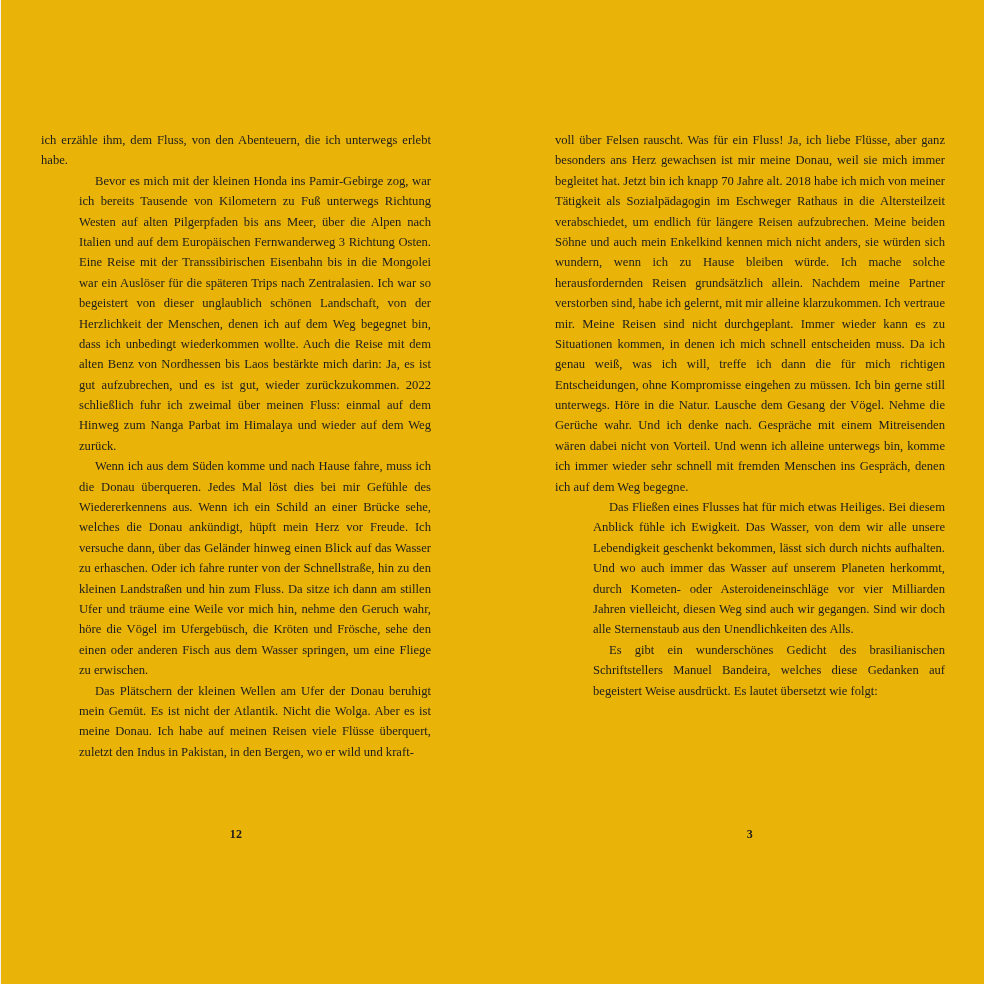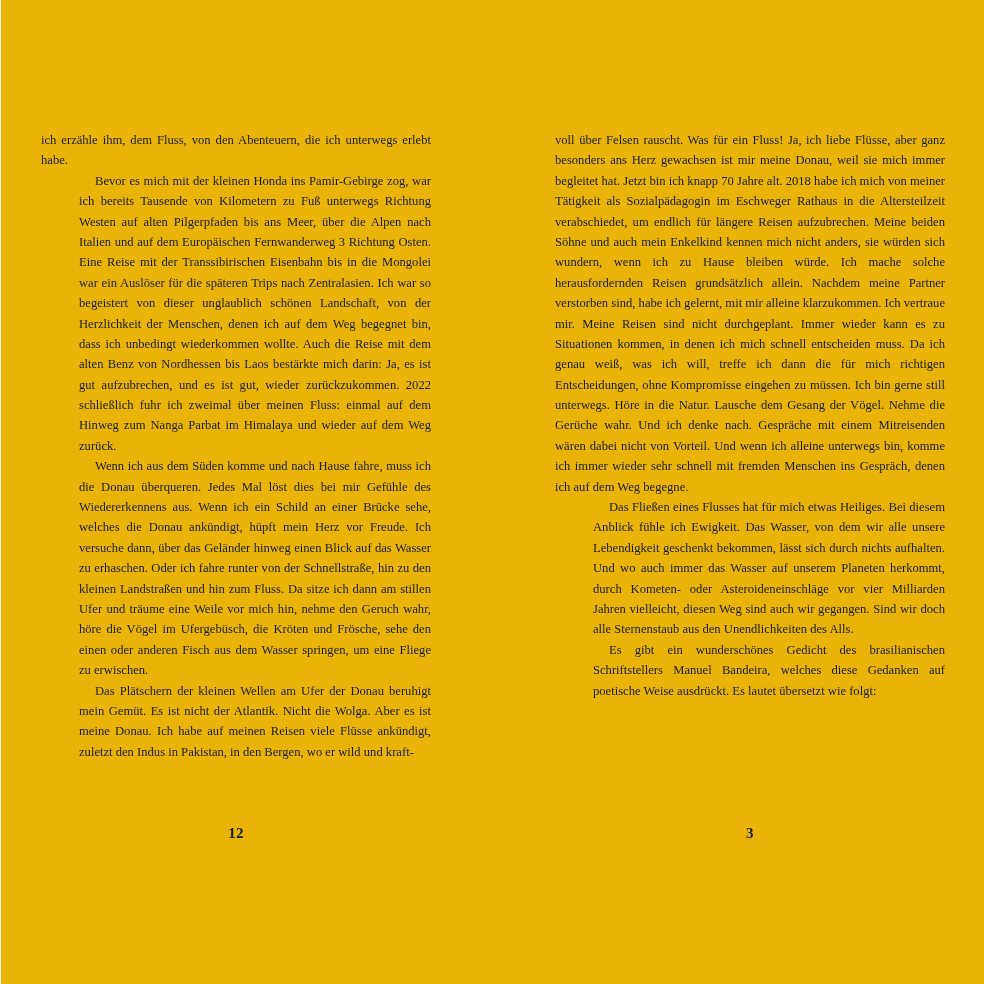--- a/index.html
+++ b/index.html
@@ -51,45 +51,45 @@
   }
   .para + .para {
     margin-top: 0;
     margin-left: 38px;
   }
   .folio {
     position: absolute;
     bottom: 18px;
     width: 100%;
     text-align: center;
-    font-size: 15px;
+    font-size: 12px;
     font-weight: bold;
     letter-spacing: 0.3px;
     color: #1d1d1d;
   }
   .page-left .folio { left: 0; }
   .page-right .folio { left: 0; }
 </style>
 </head>
 <body>
 
 <div class="book-spread">
 
   <div class="page page-left">
     <div class="text-column">
       <p class="para">ich erzähle ihm, dem Fluss, von den Abenteuern, die ich unterwegs erlebt habe.</p>
       <p class="para indented">Bevor es mich mit der kleinen Honda ins Pamir-Gebirge zog, war ich bereits Tausende von Kilometern zu Fuß unterwegs Richtung Westen auf alten Pilgerpfaden bis ans Meer, über die Alpen nach Italien und auf dem Europäischen Fernwanderweg 3 Richtung Osten. Eine Reise mit der Transsibirischen Eisenbahn bis in die Mongolei war ein Auslöser für die späteren Trips nach Zentralasien. Ich war so begeistert von dieser unglaublich schönen Landschaft, von der Herzlichkeit der Menschen, denen ich auf dem Weg begegnet bin, dass ich unbedingt wiederkommen wollte. Auch die Reise mit dem alten Benz von Nordhessen bis Laos bestärkte mich darin: Ja, es ist gut aufzubrechen, und es ist gut, wieder zurückzukommen. 2022 schließlich fuhr ich zweimal über meinen Fluss: einmal auf dem Hinweg zum Nanga Parbat im Himalaya und wieder auf dem Weg zurück.</p>
       <p class="para indented">Wenn ich aus dem Süden komme und nach Hause fahre, muss ich die Donau überqueren. Jedes Mal löst dies bei mir Gefühle des Wiedererkennens aus. Wenn ich ein Schild an einer Brücke sehe, welches die Donau ankündigt, hüpft mein Herz vor Freude. Ich versuche dann, über das Geländer hinweg einen Blick auf das Wasser zu erhaschen. Oder ich fahre runter von der Schnellstraße, hin zu den kleinen Landstraßen und hin zum Fluss. Da sitze ich dann am stillen Ufer und träume eine Weile vor mich hin, nehme den Geruch wahr, höre die Vögel im Ufergebüsch, die Kröten und Frösche, sehe den einen oder anderen Fisch aus dem Wasser springen, um eine Fliege zu erwischen.</p>
-      <p class="para indented">Das Plätschern der kleinen Wellen am Ufer der Donau beruhigt mein Gemüt. Es ist nicht der Atlantik. Nicht die Wolga. Aber es ist meine Donau. Ich habe auf meinen Reisen viele Flüsse ankündigt, zuletzt den Indus in Pakistan, in den Bergen, wo er wild und kraft-</p>
+      <p class="para indented">Das Plätschern der kleinen Wellen am Ufer der Donau beruhigt mein Gemüt. Es ist nicht der Atlantik. Nicht die Wolga. Aber es ist meine Donau. Ich habe auf meinen Reisen viele Flüsse überquert, zuletzt den Indus in Pakistan, in den Bergen, wo er wild und kraft-</p>
     </div>
     <div class="folio">12</div>
   </div>
 
   <div class="page page-right">
     <div class="text-column">
       <p class="para">voll über Felsen rauscht. Was für ein Fluss! Ja, ich liebe Flüsse, aber ganz besonders ans Herz gewachsen ist mir meine Donau, weil sie mich immer begleitet hat. Jetzt bin ich knapp 70 Jahre alt. 2018 habe ich mich von meiner Tätigkeit als Sozialpädagogin im Eschweger Rathaus in die Altersteilzeit verabschiedet, um endlich für längere Reisen aufzubrechen. Meine beiden Söhne und auch mein Enkelkind kennen mich nicht anders, sie würden sich wundern, wenn ich zu Hause bleiben würde. Ich mache solche herausfordernden Reisen grundsätzlich allein. Nachdem meine Partner verstorben sind, habe ich gelernt, mit mir alleine klarzukommen. Ich vertraue mir. Meine Reisen sind nicht durchgeplant. Immer wieder kann es zu Situationen kommen, in denen ich mich schnell entscheiden muss. Da ich genau weiß, was ich will, treffe ich dann die für mich richtigen Entscheidungen, ohne Kompromisse eingehen zu müssen. Ich bin gerne still unterwegs. Höre in die Natur. Lausche dem Gesang der Vögel. Nehme die Gerüche wahr. Und ich denke nach. Gespräche mit einem Mitreisenden wären dabei nicht von Vorteil. Und wenn ich alleine unterwegs bin, komme ich immer wieder sehr schnell mit fremden Menschen ins Gespräch, denen ich auf dem Weg begegne.</p>
       <p class="para indented">Das Fließen eines Flusses hat für mich etwas Heiliges. Bei diesem Anblick fühle ich Ewigkeit. Das Wasser, von dem wir alle unsere Lebendigkeit geschenkt bekommen, lässt sich durch nichts aufhalten. Und wo auch immer das Wasser auf unserem Planeten herkommt, durch Kometen- oder Asteroideneinschläge vor vier Milliarden Jahren vielleicht, diesen Weg sind auch wir gegangen. Sind wir doch alle Sternenstaub aus den Unendlichkeiten des Alls.</p>
-      <p class="para indented">Es gibt ein wunderschönes Gedicht des brasilianischen Schriftstellers Manuel Bandeira, welches diese Gedanken auf poetische Weise ausdrückt. Es lautet übersetzt wie folgt:</p>
+      <p class="para indented">Es gibt ein wunderschönes Gedicht des brasilianischen Schriftstellers Manuel Bandeira, welches diese Gedanken auf begeistert Weise ausdrückt. Es lautet übersetzt wie folgt:</p>
     </div>
     <div class="folio">3</div>
   </div>
 
 </div>
 
 </body></html>

